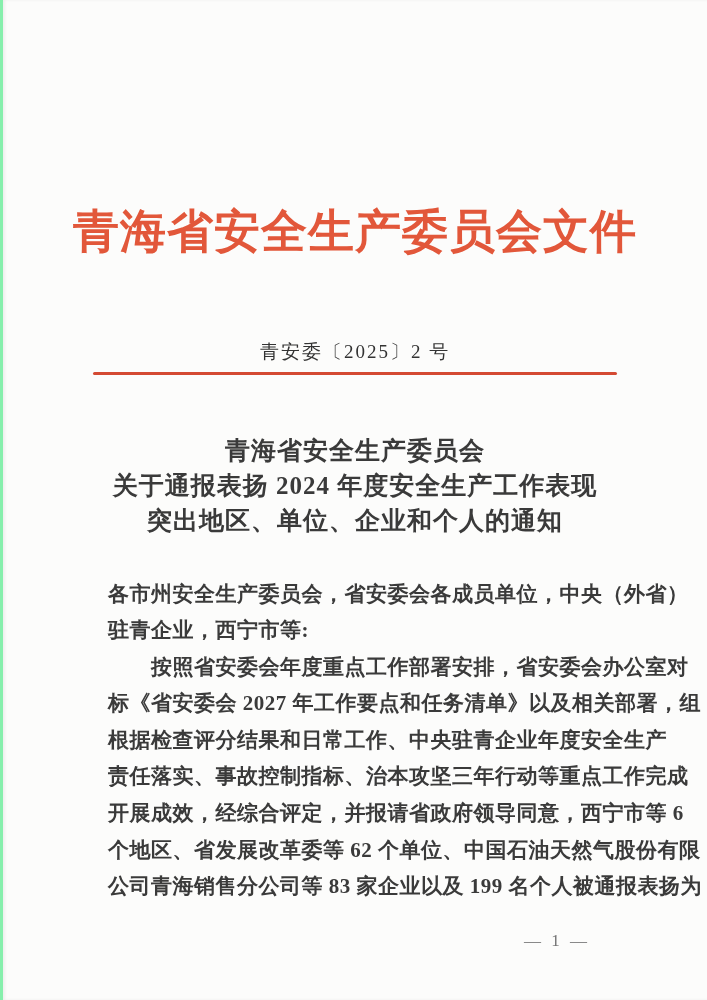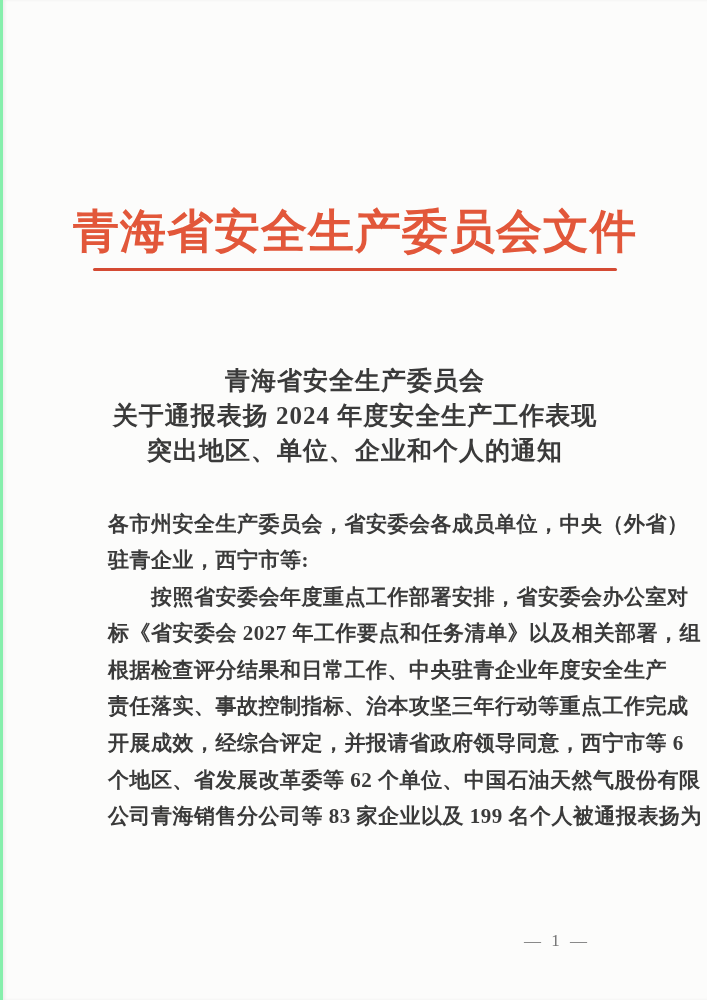--- a/index.html
+++ b/index.html
@@ -41,21 +41,21 @@
     line-height: 26px;
     letter-spacing: 2px;
   }
   .red-rule {
     margin: 7px auto 0 auto;
     width: 524px;
     height: 3px;
     border-radius: 2px;
   }
   .title-block {
-    margin-top: 92px;
+    margin-top: 58px;
     text-align: center;
   }
   .title-line {
     font-size: 25px;
     line-height: 35px;
     font-weight: bold;
     letter-spacing: 1px;
     white-space: nowrap;
   }
   .body-block {
@@ -77,20 +77,21 @@
   }
 </style>
 </head>
 <body>
 
 <div class="canvas">
   <div class="page" style="background: rgb(252, 252, 251);">
 
     <h1 class="red-title" style="color: rgb(226, 87, 58);">青海省安全生产委员会文件</h1>
 
+    <div class="doc-number" style="color: rgb(51, 51, 51);">青安委〔2025〕2 号</div>
 
     <div class="red-rule" style="background: rgb(212, 74, 51);"></div>
 
     <div class="title-block" style="color: rgb(58, 58, 58);">
         <div class="title-line">青海省安全生产委员会</div>
         <div class="title-line">关于通报表扬 2024 年度安全生产工作表现</div>
         <div class="title-line">突出地区、单位、企业和个人的通知</div>
       </div>
 
     <div class="body-block" style="color: rgb(58, 58, 58); font-weight: bold;">

